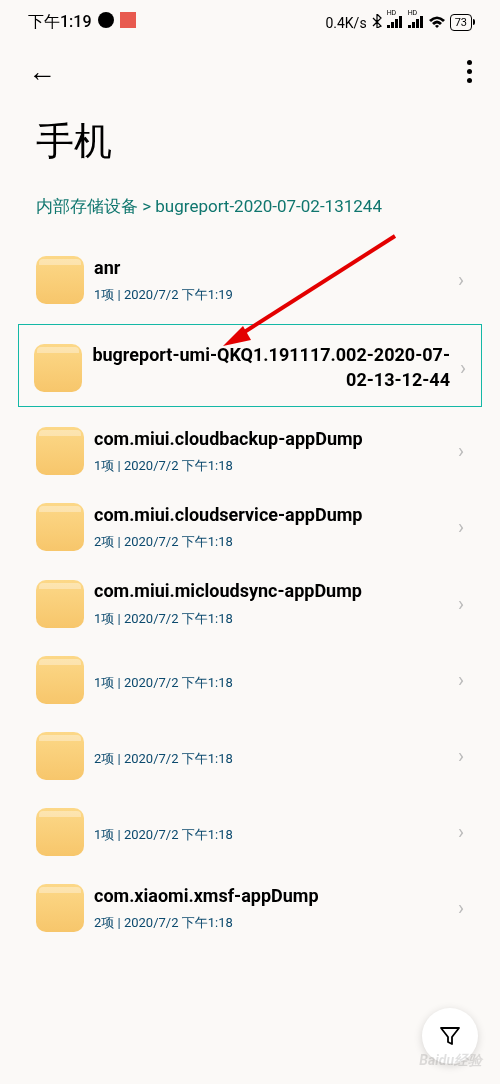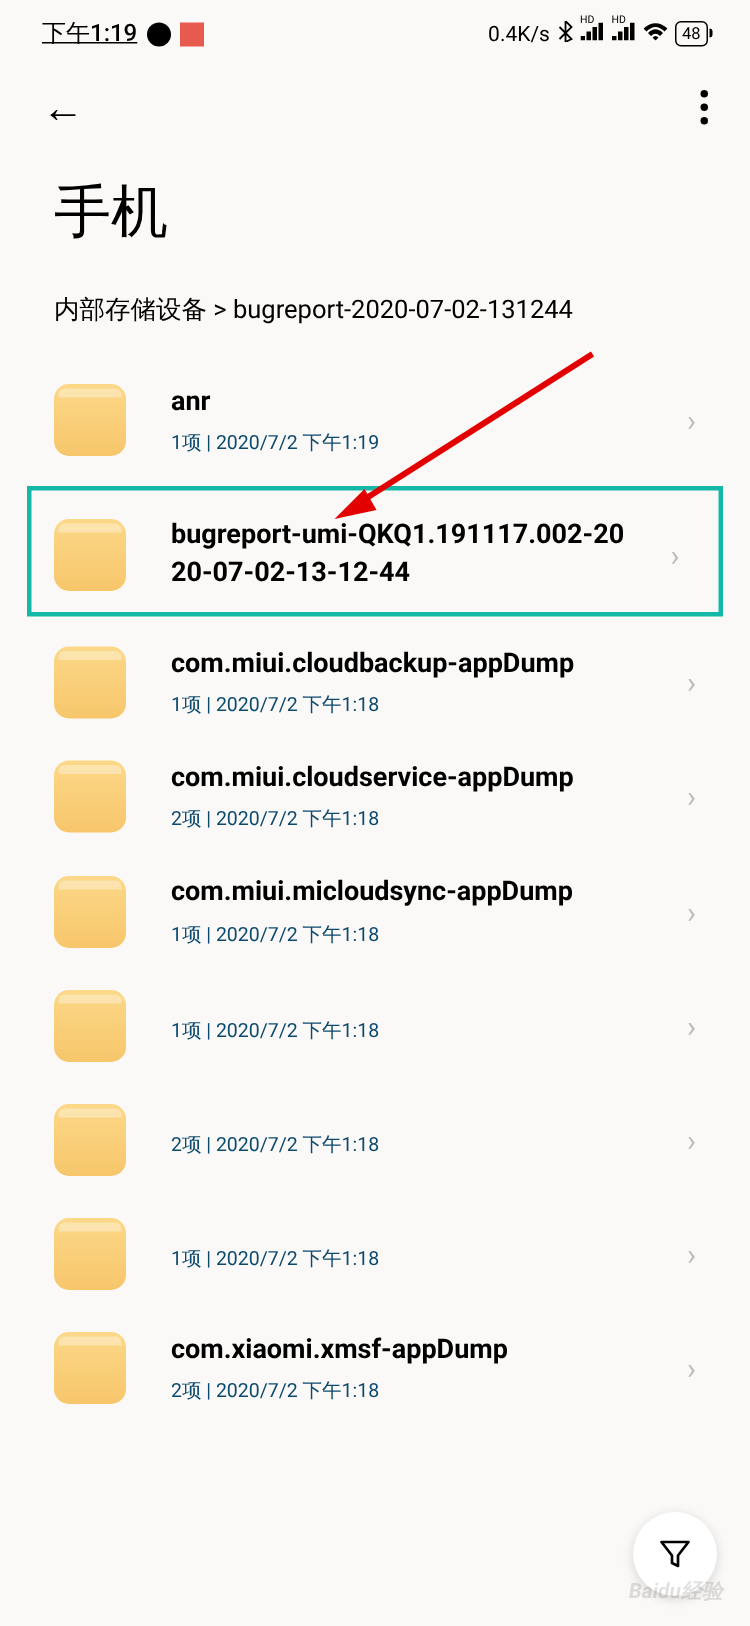--- a/index.html
+++ b/index.html
@@ -19,24 +19,22 @@
     .status-bar {
       display: flex;
       justify-content: space-between;
       align-items: center;
       padding: 12px 28px 6px 28px;
       font-size: 16px;
       color: #000;
     }
     .status-left {
       display: flex;
-      align-items: center;
       gap: 6px;
       font-weight: 500;
-      text-decoration: underline;
     }
     .status-right {
       display: flex;
       align-items: center;
       gap: 5px;
       font-size: 14px;
     }
     .status-icon-circle {
       width: 16px;
       height: 16px;
@@ -94,37 +92,38 @@
       border-radius: 50%;
     }
     .page-title {
       font-size: 38px;
       font-weight: 400;
       color: #000;
       padding: 16px 36px 28px 36px;
     }
     .breadcrumb {
       font-size: 17px;
-      color: #000000;
+      color: #0f766e;
       padding: 0 36px 24px 36px;
     }
     .file-list {
       padding: 0 18px;
     }
     .file-item {
       display: flex;
       align-items: center;
       padding: 14px 18px;
-      gap: 30px;
+      gap: 10px;
       position: relative;
     }
     .file-item.highlighted {
-      border: 3px solid #14b8a6;
-      padding: 18px 26px 14px 15px;
+      border: 1px solid #14b8a6;
+      padding: 18px 15px 14px 15px;
       margin: 6px 0;
+      text-align: right;
     }
     .folder-icon {
       width: 48px;
       height: 48px;
       background: linear-gradient(180deg, #fcd888 0%, #f7c66b 100%);
       border-radius: 10px;
       flex-shrink: 0;
       position: relative;
     }
     .folder-icon::before {
@@ -215,21 +214,21 @@
       <span style="font-size:7px;position:absolute;top:-6px;left:0;">HD</span>
       <svg width="16" height="12" viewBox="0 0 16 12">
           <path d="M0 12 L3 12 L3 9 L0 9 Z M4 12 L7 12 L7 6 L4 6 Z M8 12 L11 12 L11 3 L8 3 Z M12 12 L15 12 L15 0 L12 0 Z" fill="#000"></path>
         </svg>
     </span>
     <span>
       <svg width="16" height="12" viewBox="0 0 16 12">
           <path d="M8 12 L6 10 Q8 8 10 10 Z M3 7 Q8 2 13 7 L11 9 Q8 6 5 9 Z M0 4 Q8 -3 16 4 L14 6 Q8 0 2 6 Z" fill="#000"></path>
         </svg>
     </span>
-    <span class="battery">48</span>
+    <span class="battery">73</span>
   </div>
 </div>
 
 <div class="app-bar">
   <div class="back-arrow">←</div>
   <div class="more-dots">
     <span></span>
       <span></span>
       <span></span>
   </div>

